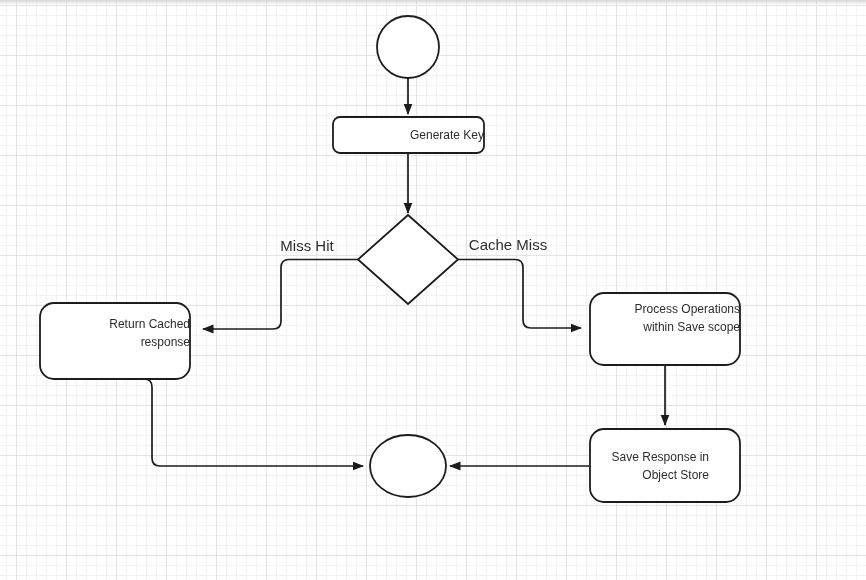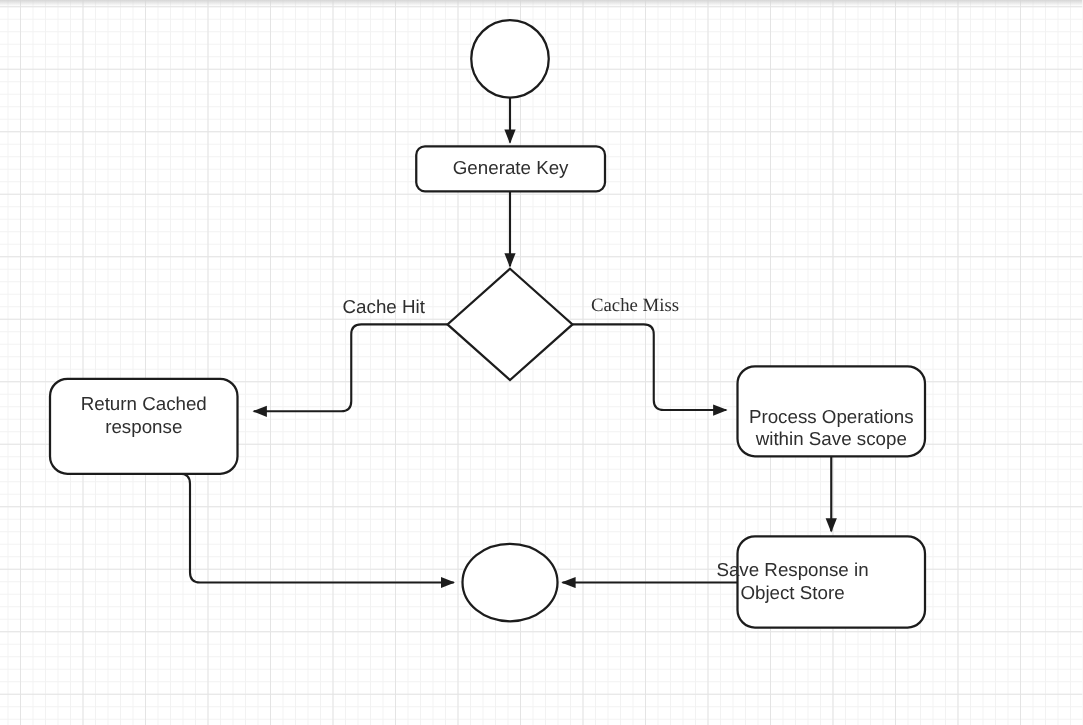--- a/index.html
+++ b/index.html
@@ -28,25 +28,25 @@
     background: linear-gradient(to bottom, #d6d6d6, rgba(255,255,255,0));
     pointer-events: none;
   }
 
   svg.flow { position: absolute; left: 0; top: 0; }
 
   .lbl {
     position: absolute;
     display: flex;
     flex-direction: column;
-    align-items: center;
+    align-items: flex-end;
     justify-content: center;
     text-align: center;
     color: #2e2e2e;
-    font-size: 15px;
+    font-size: 12px;
     line-height: 18px;
     white-space: nowrap;
   }
   .edge-lbl {
     position: absolute;
     text-align: center;
     color: #2e2e2e;
     font-size: 15px;
     line-height: 18px;
     white-space: nowrap;
@@ -89,27 +89,27 @@
 
   <div class="lbl" style="left:333px; top:117px; width:151px; height:36px;">
     <span>Generate Key</span>
   </div>
 
   <div class="lbl" style="left:40px; top:303px; width:150px; height:60px;">
     <span>Return Cached</span>
     <span>response</span>
   </div>
 
-  <div class="lbl" style="left:590px; top:307px; width:150px; height:72px;">
+  <div class="lbl" style="left:590px; top:282px; width:150px; height:72px;">
     <span>Process Operations</span>
     <span>within Save scope</span>
   </div>
 
   <div class="lbl" style="left:559px; top:429px; width:150px; height:73px;">
     <span>Save Response in</span>
     <span>Object Store</span>
   </div>
 
-  <div class="edge-lbl" style="left:247px; top:237px; width:120px;">Cache Hit</div>
+  <div class="edge-lbl" style="left:247px; top:237px; width:120px;">Miss Hit</div>
 
-  <div class="edge-lbl" style="left:448px; top:236px; width:120px;font-family:Liberation Serif, serif;">Cache Miss</div>
+  <div class="edge-lbl" style="left:448px; top:236px; width:120px;">Cache Miss</div>
 
 </div>
 
 </body></html>

